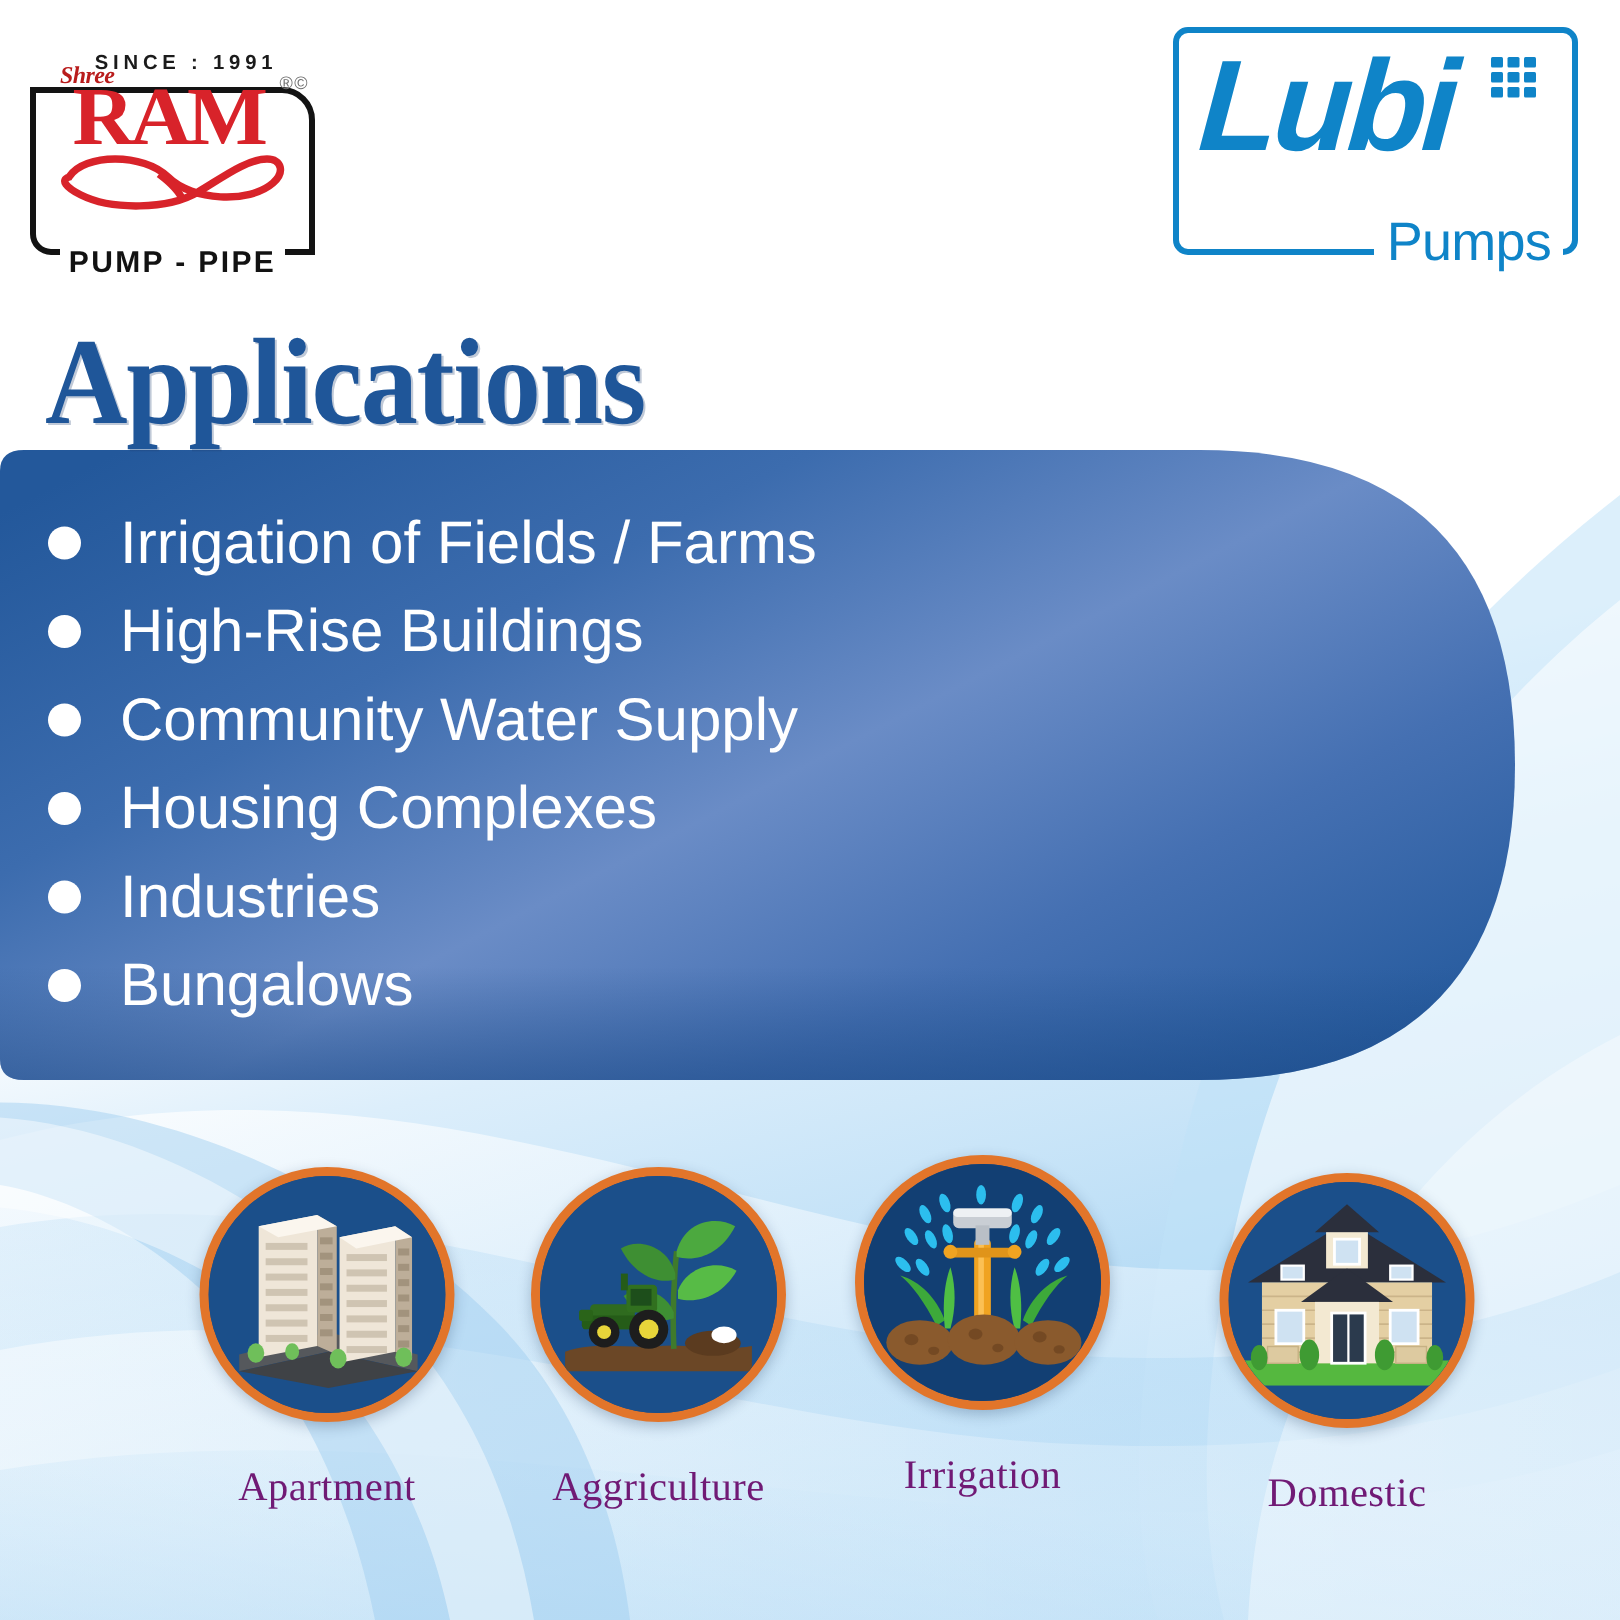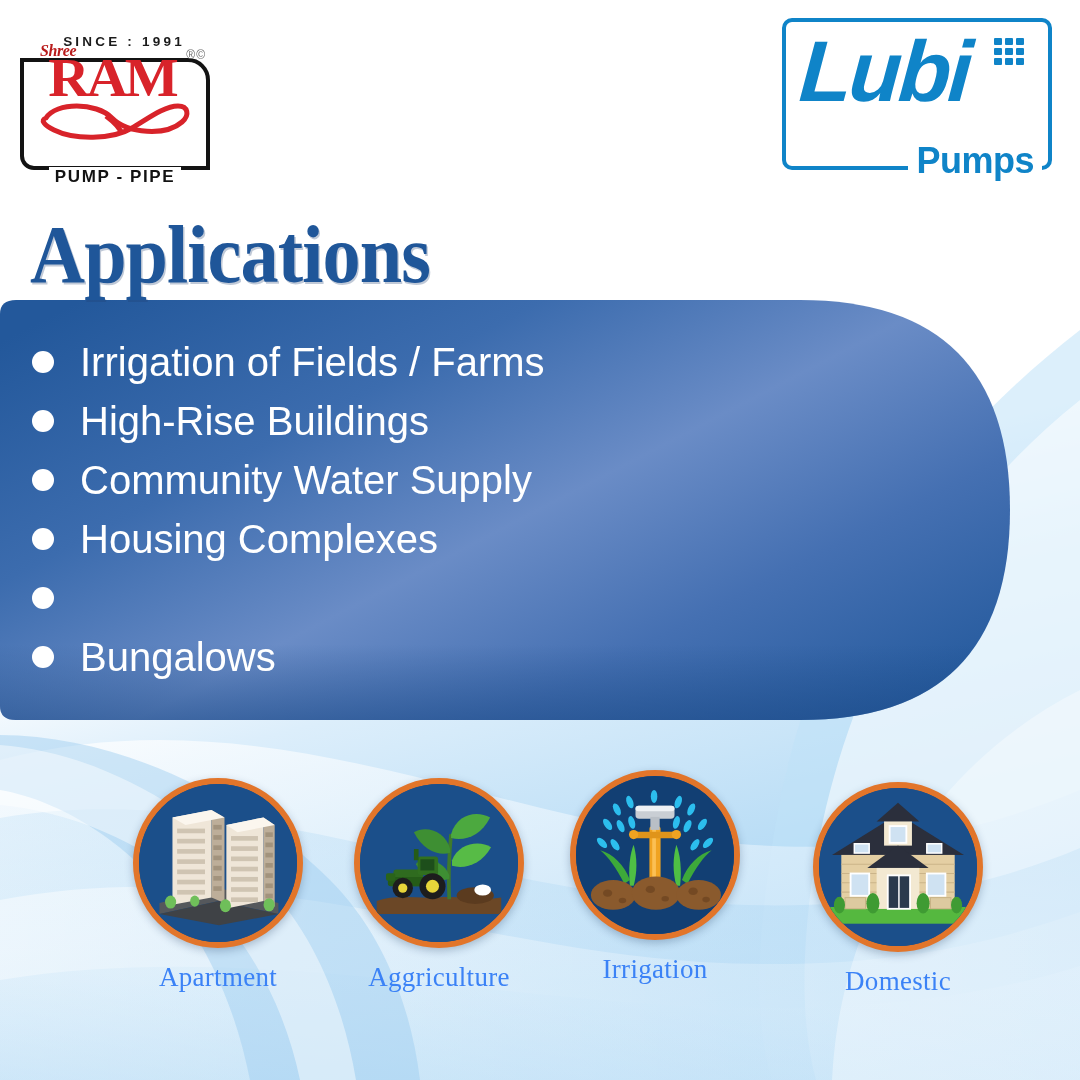--- a/index.html
+++ b/index.html
@@ -58,21 +58,21 @@
     font-family:"Liberation Sans", sans-serif;
   }
   .ram-swash { position:absolute; left:16px; top:62px; }
   .ram-pumppipe {
     position:absolute; left:0; bottom:-11px; width:190px;
     text-align:center;
   }
   .ram-pumppipe span {
     display:inline-block;
     background:#ffffff; padding:0 6px;
-    font-size:17px; font-weight:bold; letter-spacing:1.6px;
+    font-size:20px; font-weight:bold; letter-spacing:1.6px;
     color:#121212; font-family:"Liberation Sans", sans-serif;
     white-space:nowrap;
   }
 
   
   .lubi-logo { position:absolute; right:28px; top:18px; width:270px; height:152px; }
   .lubi-frame {
     position:absolute; inset:0;
     border:4px solid #0f84c8;
     border-radius:10px;
@@ -81,21 +81,21 @@
     position:absolute; left:18px; top:10px;
     font-family:"Liberation Sans", sans-serif;
     font-size:86px; font-weight:bold; font-style:italic;
     color:#0f84c8; letter-spacing:-3px; line-height:1;
     transform:skewX(-4deg);
   }
   .lubi-dots { position:absolute; right:24px; top:20px; }
   .lubi-pumps {
     position:absolute; right:10px; bottom:-10px;
     background:#ffffff; padding:0 8px;
-    font-size:36px; font-weight:bold; color:#0f84c8;
+    font-size:36px; font-weight:normal; color:#0f84c8;
     font-family:"Liberation Sans", sans-serif; line-height:1.05;
     letter-spacing:-0.5px;
   }
 
   
   .title-wrap { position:absolute; left:30px; top:214px; z-index:6;text-align:center; }
   .title {
     font-family:"Liberation Serif", serif;
     font-size:82px; font-weight:bold;
     color:#1f5699;
@@ -140,24 +140,24 @@
     width:170px; height:170px; border-radius:50%;
     border:6px solid #e2752a;
     background:#1b4f8a;
     margin:0 auto;
     overflow:hidden;
     position:relative;
     box-shadow:0 3px 9px rgba(20,50,90,.28);
   }
   .icon-circle svg { display:block; width:100%; height:100%; }
   .icon-label {
-    margin-top:14px;
+    margin-top:28px;
     font-family:"Liberation Serif", serif;
     font-size:27px; font-weight:400;
-    color:#3b82f6;
+    color:#701a75;
     letter-spacing:.3px;
     white-space:nowrap;
   }
 </style>
 </head>
 <body>
 
 <div id="poster">
 
   <svg class="bg-waves" viewBox="0 0 1080 1080" preserveAspectRatio="none">
@@ -278,20 +278,21 @@
       <span class="bullet-text">Community Water Supply</span>
     </div>
 
     <div class="bullet-row">
       <span class="bullet-dot"></span>
       <span class="bullet-text">Housing Complexes</span>
     </div>
 
     <div class="bullet-row">
       <span class="bullet-dot"></span>
+      <span class="bullet-text">Industries</span>
     </div>
 
     <div class="bullet-row">
       <span class="bullet-dot"></span>
       <span class="bullet-text">Bungalows</span>
     </div>
   </div>
 
   <div class="icons">
 

